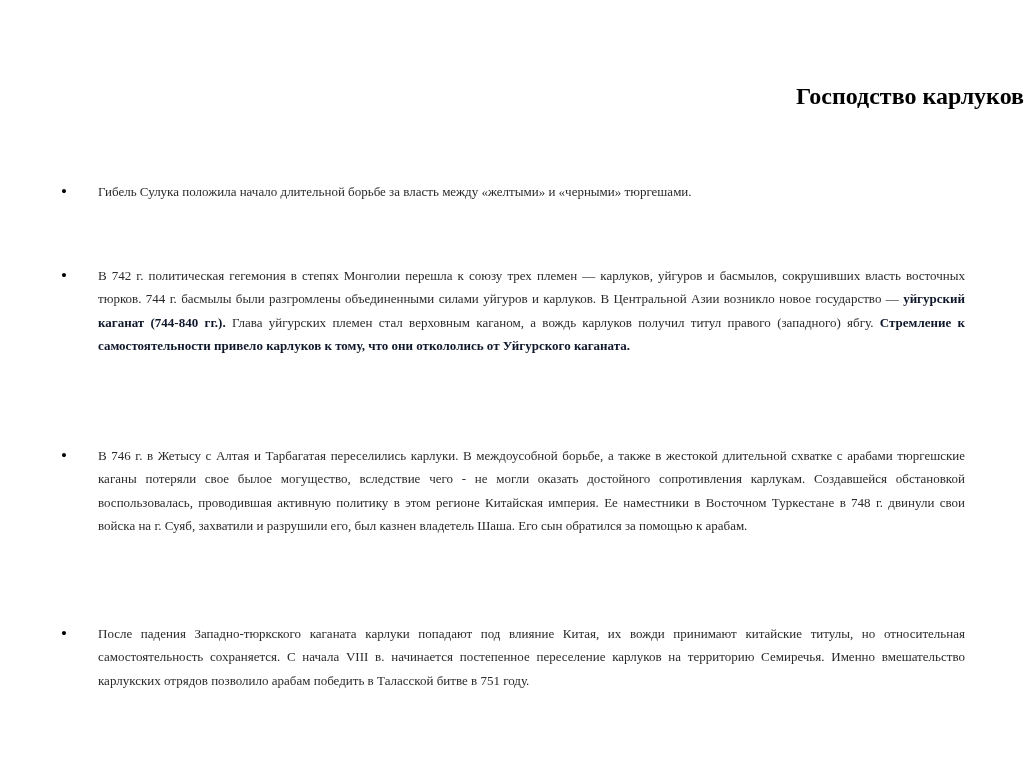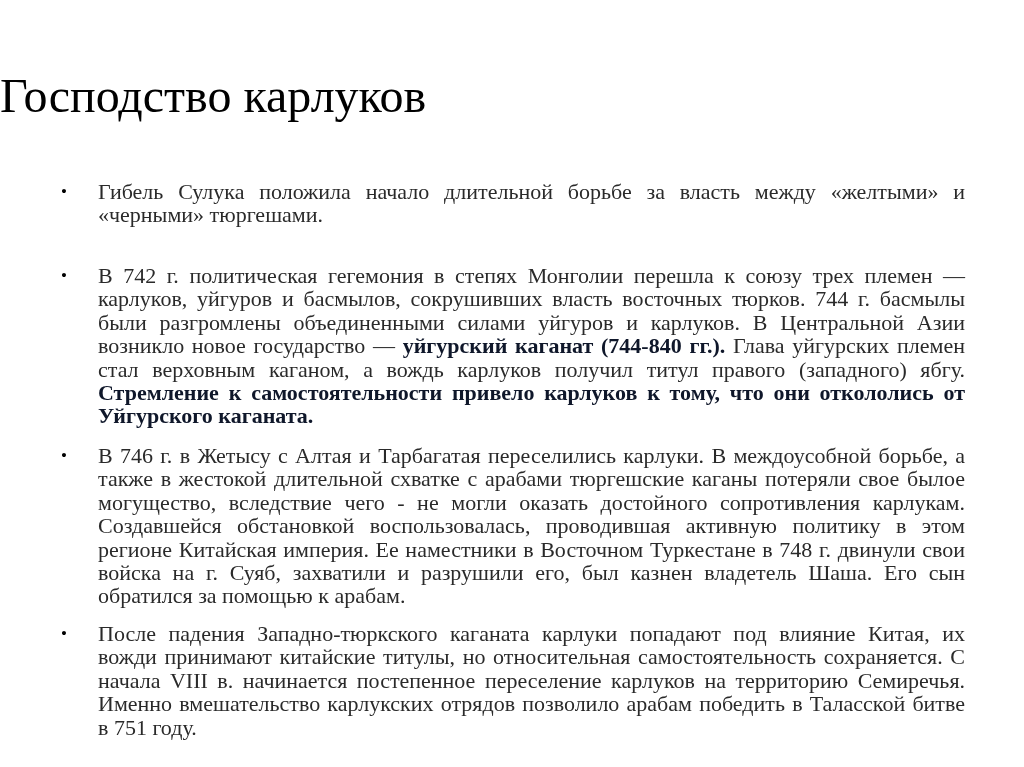--- a/index.html
+++ b/index.html
@@ -1,23 +1,23 @@
 <!DOCTYPE html>
 <html><head>
 <meta charset="utf-8">
 <style>
   html, body { margin: 0; padding: 0; background: #ffffff; }
   body { width: 1024px; height: 767px; position: relative; overflow: hidden;
          font-family: "Liberation Serif", "DejaVu Serif", serif; color: #000; }
-  .title { position: absolute; left: 0; right: 0; top: 74px; text-align: left;
-           font-size: 48px; font-weight: normal; line-height: 44px; }
+  .title { position: absolute; left: 0; right: 0; top: 74px; text-align: right;
+           font-size: 24px; font-weight: bold; line-height: 44px; }
   .bullets { position: absolute; left: 0; top: 180px; width: 1024px; margin: 0; padding: 0; list-style: none; }
   .bullet { position: absolute; left: 0; width: 1024px; }
   .dot { position: absolute; left: 61px; font-size: 17px; line-height: 23.5px; }
-  .text { position: absolute; left: 98px; width: 867px; font-size: 22px; line-height: 23.4px;
+  .text { position: absolute; left: 98px; width: 867px; font-size: 13px; line-height: 23.4px;
           text-align: justify; color: #2a2a2a; }
   .text b { color: #0f172a; }
 </style>
 </head>
 <body>
 
 <div class="title">Господство карлуков</div>
 
 <ul class="bullets">
   <li class="bullet" style="top:0px">

